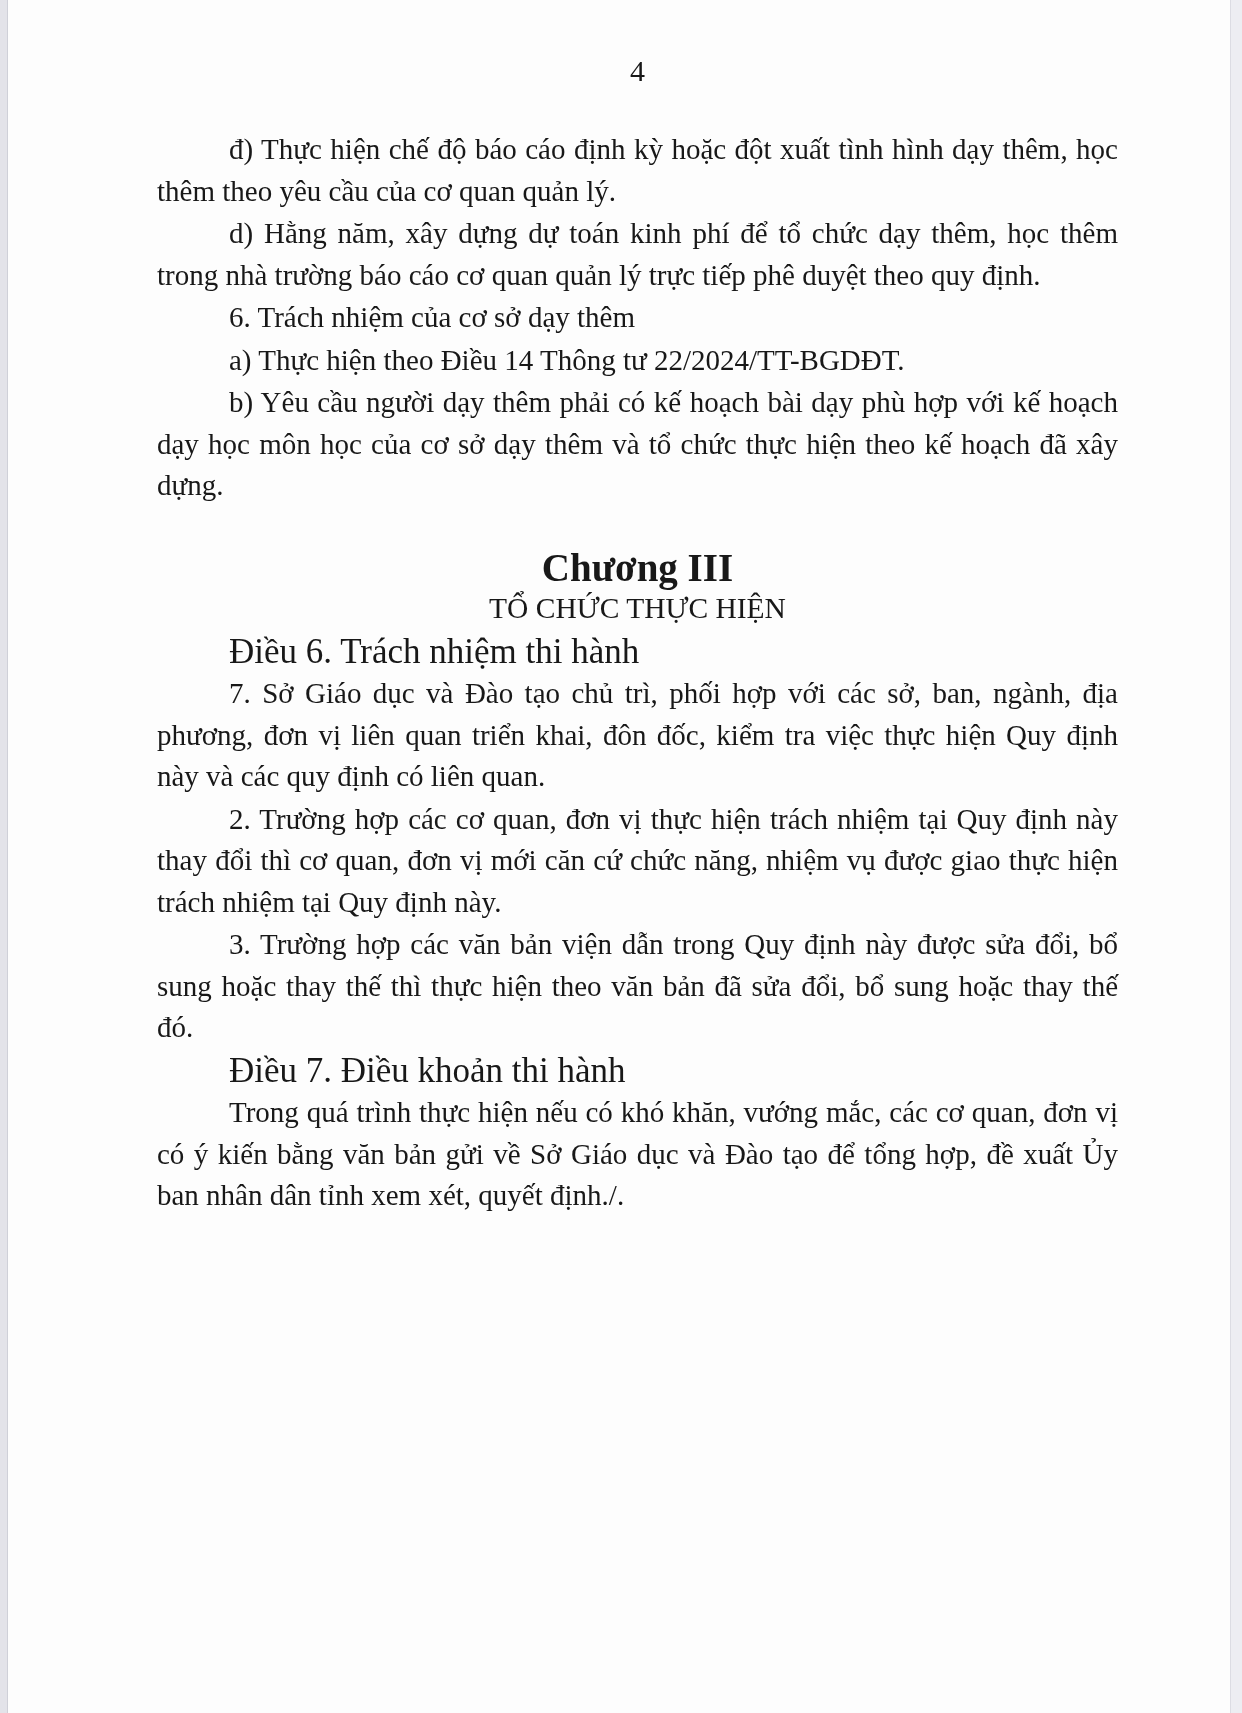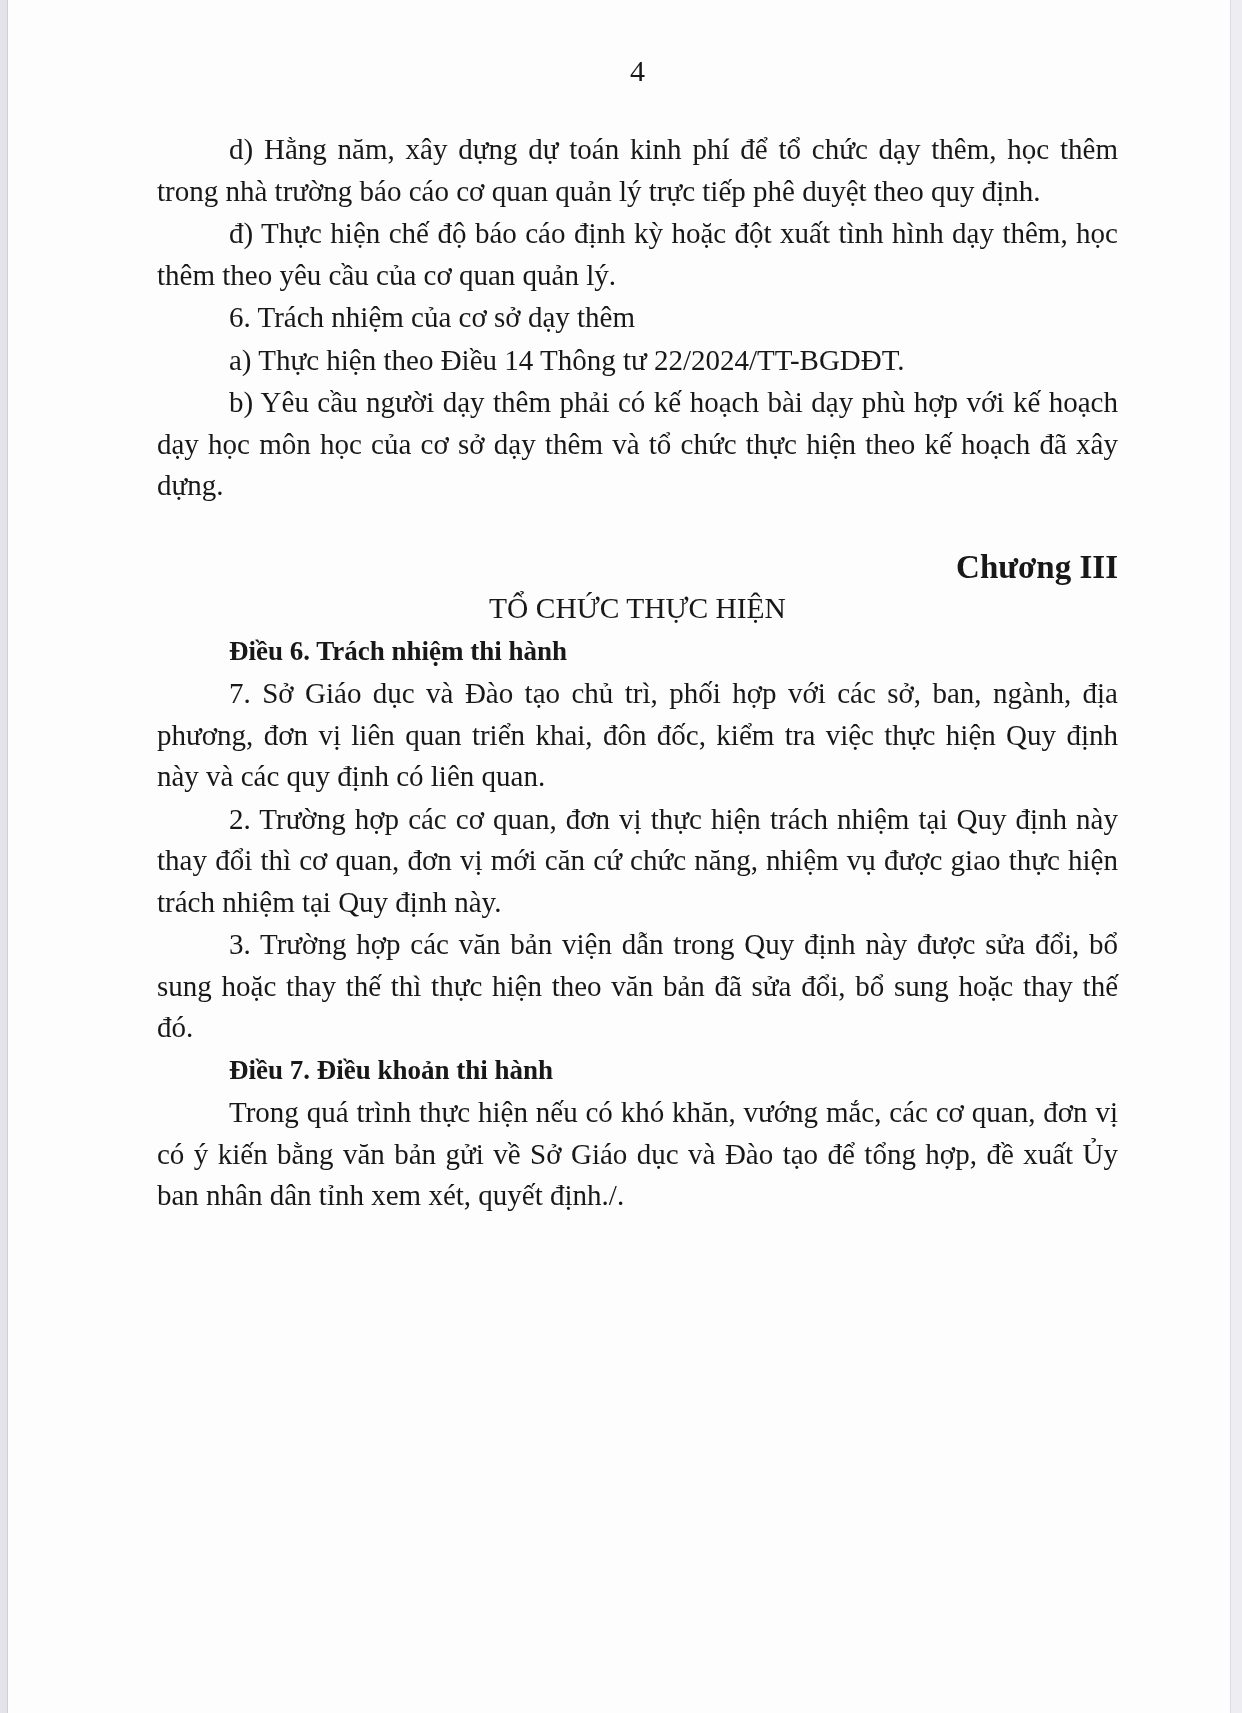--- a/index.html
+++ b/index.html
@@ -52,55 +52,55 @@
     line-height: 41.5px;
     text-align: justify;
     text-justify: inter-word;
     margin: 0 0 1px 0 !important;
   }
   .paragraph.indent {
     text-indent: 72px;
   }
   .chapter-heading {
     font-weight: bold;
-    text-align: right;
-    font-size: 33px;
+    text-align: center;
+    font-size: 39px;
     line-height: 41.5px;
     margin-top: 40px !important;
   }
   .chapter-title {
     font-weight: normal;
     text-align: center;
     font-size: 29.5px;
     line-height: 41.5px;
     margin-bottom: 1px !important;
   }
   .article-heading {
-    font-weight: bold;
-    font-size: 27px;
+    font-weight: normal;
+    font-size: 35px;
     line-height: 41.5px;
     text-indent: 72px;
     text-align: left;
     margin: 0 0 1px 0 !important;
   }
 </style>
 </head>
 <body>
 
 <div class="page" style="background: rgb(253, 253, 253); color: rgb(24, 24, 24);">
   <div class="scan-edge-left"></div>
   <div class="scan-edge-right"></div>
 
   <div class="content">
     <p class="page-number">4</p>
 
     <div class="doc-body">
 
+        <p class="paragraph indent">đ) Thực hiện chế độ báo cáo định kỳ hoặc đột xuất tình hình dạy thêm, học thêm theo yêu cầu của cơ quan quản lý.</p>
         <p class="paragraph indent">d) Hằng năm, xây dựng dự toán kinh phí để tổ chức dạy thêm, học thêm trong nhà trường báo cáo cơ quan quản lý trực tiếp phê duyệt theo quy định.</p>
-        <p class="paragraph indent">đ) Thực hiện chế độ báo cáo định kỳ hoặc đột xuất tình hình dạy thêm, học thêm theo yêu cầu của cơ quan quản lý.</p>
         <p class="paragraph indent">6. Trách nhiệm của cơ sở dạy thêm</p>
         <p class="paragraph indent">a) Thực hiện theo Điều 14 Thông tư 22/2024/TT-BGDĐT.</p>
         <p class="paragraph indent">b) Yêu cầu người dạy thêm phải có kế hoạch bài dạy phù hợp với kế hoạch dạy học môn học của cơ sở dạy thêm và tổ chức thực hiện theo kế hoạch đã xây dựng.</p>
         <p class="chapter-heading">Chương III</p>
         <p class="chapter-title">TỔ CHỨC THỰC HIỆN</p>
         <p class="article-heading">Điều 6. Trách nhiệm thi hành</p>
         <p class="paragraph indent">7. Sở Giáo dục và Đào tạo chủ trì, phối hợp với các sở, ban, ngành, địa phương, đơn vị liên quan triển khai, đôn đốc, kiểm tra việc thực hiện Quy định này và các quy định có liên quan.</p>
         <p class="paragraph indent">2. Trường hợp các cơ quan, đơn vị thực hiện trách nhiệm tại Quy định này thay đổi thì cơ quan, đơn vị mới căn cứ chức năng, nhiệm vụ được giao thực hiện trách nhiệm tại Quy định này.</p>
         <p class="paragraph indent">3. Trường hợp các văn bản viện dẫn trong Quy định này được sửa đổi, bổ sung hoặc thay thế thì thực hiện theo văn bản đã sửa đổi, bổ sung hoặc thay thế đó.</p>
         <p class="article-heading">Điều 7. Điều khoản thi hành</p>

